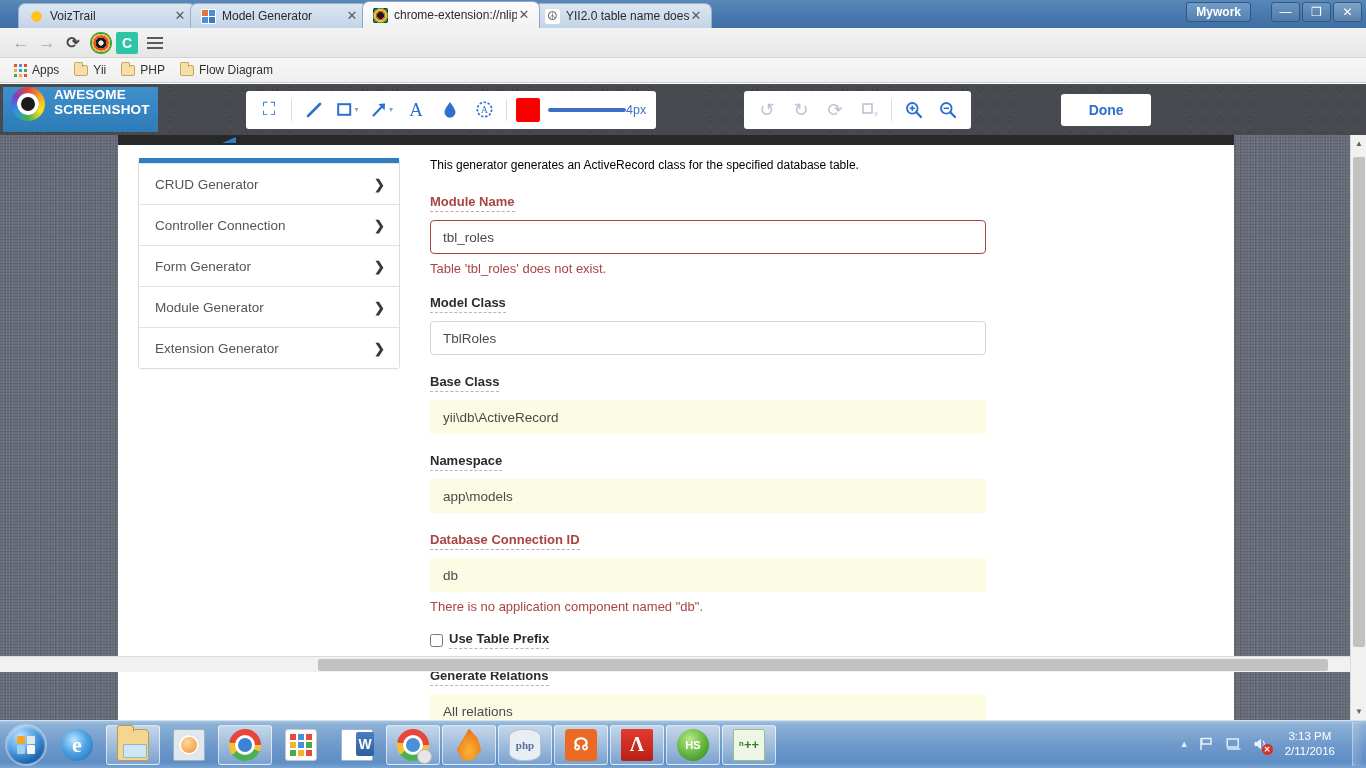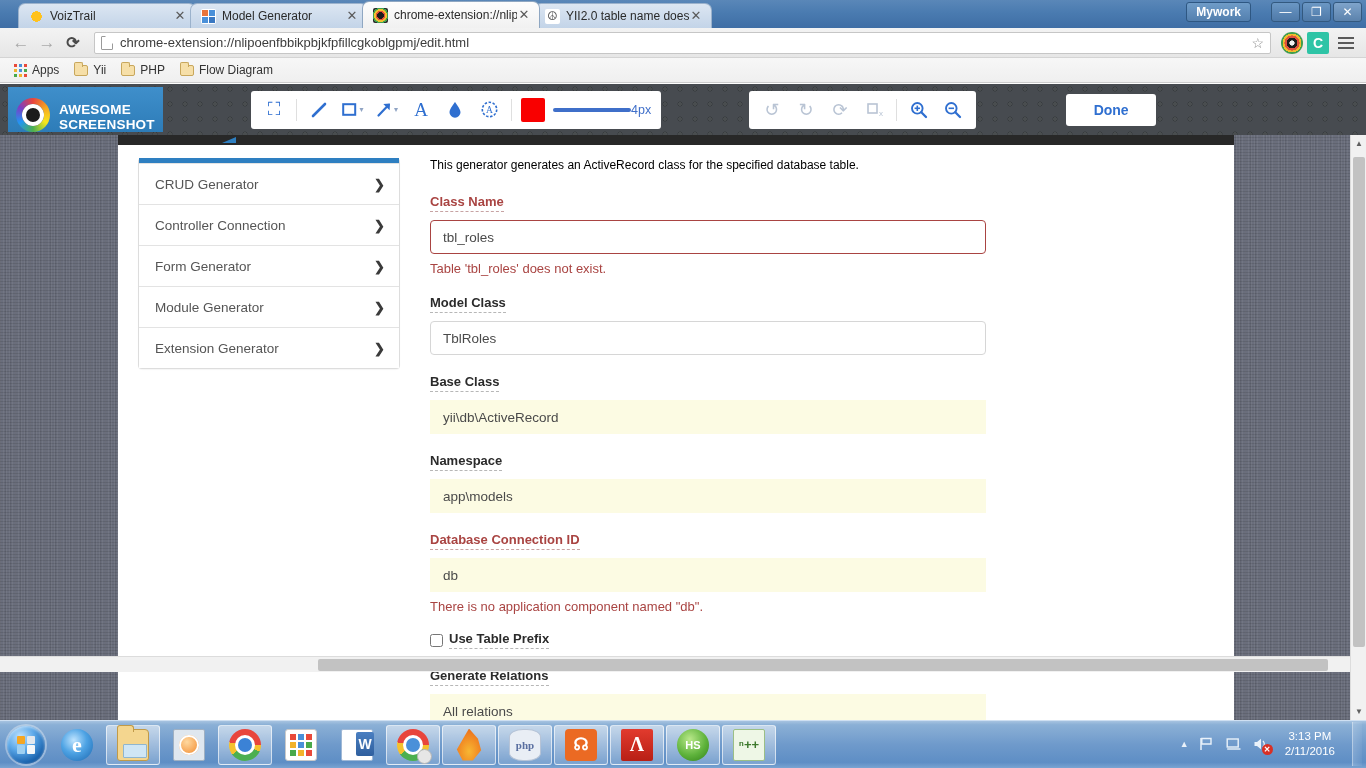--- a/index.html
+++ b/index.html
@@ -174,23 +174,23 @@
   .as-bar {
     position: absolute; left: 0; top: 84px; width: 1366px; height: 51px;
     background-color: #474b50;
     background-image:
       radial-gradient(circle at 5px 5px, rgba(255,255,255,0.09) 1.6px, transparent 1.9px),
       radial-gradient(circle at 5px 5px, rgba(0,0,0,0.22) 2.4px, transparent 2.7px);
     background-size: 15px 15px, 15px 15px;
     display: flex; align-items: center;
   }
   .as-logo {
-    width: 155px; height: 45px; margin-left: 8px; margin-top: 0;
+    width: 155px; height: 45px; margin-left: 3px; margin-top: 0;
     background: linear-gradient(to bottom, #3f8fcb, #2d7cb8);
-    display: flex; align-items: flex-end; padding-left: 8px; gap: 9px;
+    display: flex; align-items: flex-start; padding-left: 8px; gap: 9px;
   }
   .as-logo .ring {
     width: 34px; height: 34px; border-radius: 50%; flex: 0 0 34px;
     background: conic-gradient(#e8453c, #f5a623, #f8e71c, #4caf50, #2196f3, #7b3fc4, #e8453c);
     display:flex; align-items:center; justify-content:center;
   }
   .as-logo .ring::after {
     content:''; width: 22px; height: 22px; border-radius: 50%;
     background: #1b1b1b; box-shadow: inset 0 0 0 4px #fff;
   }
@@ -479,25 +479,20 @@
       <div class="wc">❐</div>
       <div class="wc close">✕</div>
     </div>
   </div>
 
   <div class="navbar">
     <div class="nav-btn">←</div>
     <div class="nav-btn">→</div>
     <div class="nav-btn reload">⟳</div>
 
-    <div class="omnibox">
-      <span class="page-icon"></span>
-      <span class="url">chrome-extension://nlipoenfbbikpbjkfpfillcgkoblgpmj/edit.html</span>
-      <span class="star">☆</span>
-    </div>
 
     <div class="ext-icon ext-as"></div>
     <div class="ext-icon ext-c">C</div>
     <div class="menu-btn">
       <span></span>
         <span></span>
         <span></span>
     </div>
   </div>
 
@@ -653,21 +648,21 @@
           <span>Extension Generator</span>
           <span class="chev">❯</span>
         </div>
       </div>
 
       <div class="gii-form">
 
         <p class="lead">This generator generates an ActiveRecord class for the specified database table.</p>
 
         <div class="fgroup">
-          <div class="flabel err">Class Name</div>
+          <div class="flabel err">Module Name</div>
           <input class="finput error" type="text" value="tbl_roles" style="">
           <div class="ferror">Table 'tbl_roles' does not exist.</div>
         </div>
 
         <div class="fgroup">
           <div class="flabel">Model Class</div>
           <input class="finput" type="text" value="TblRoles" style="">
         </div>
 
         <div class="fgroup">

